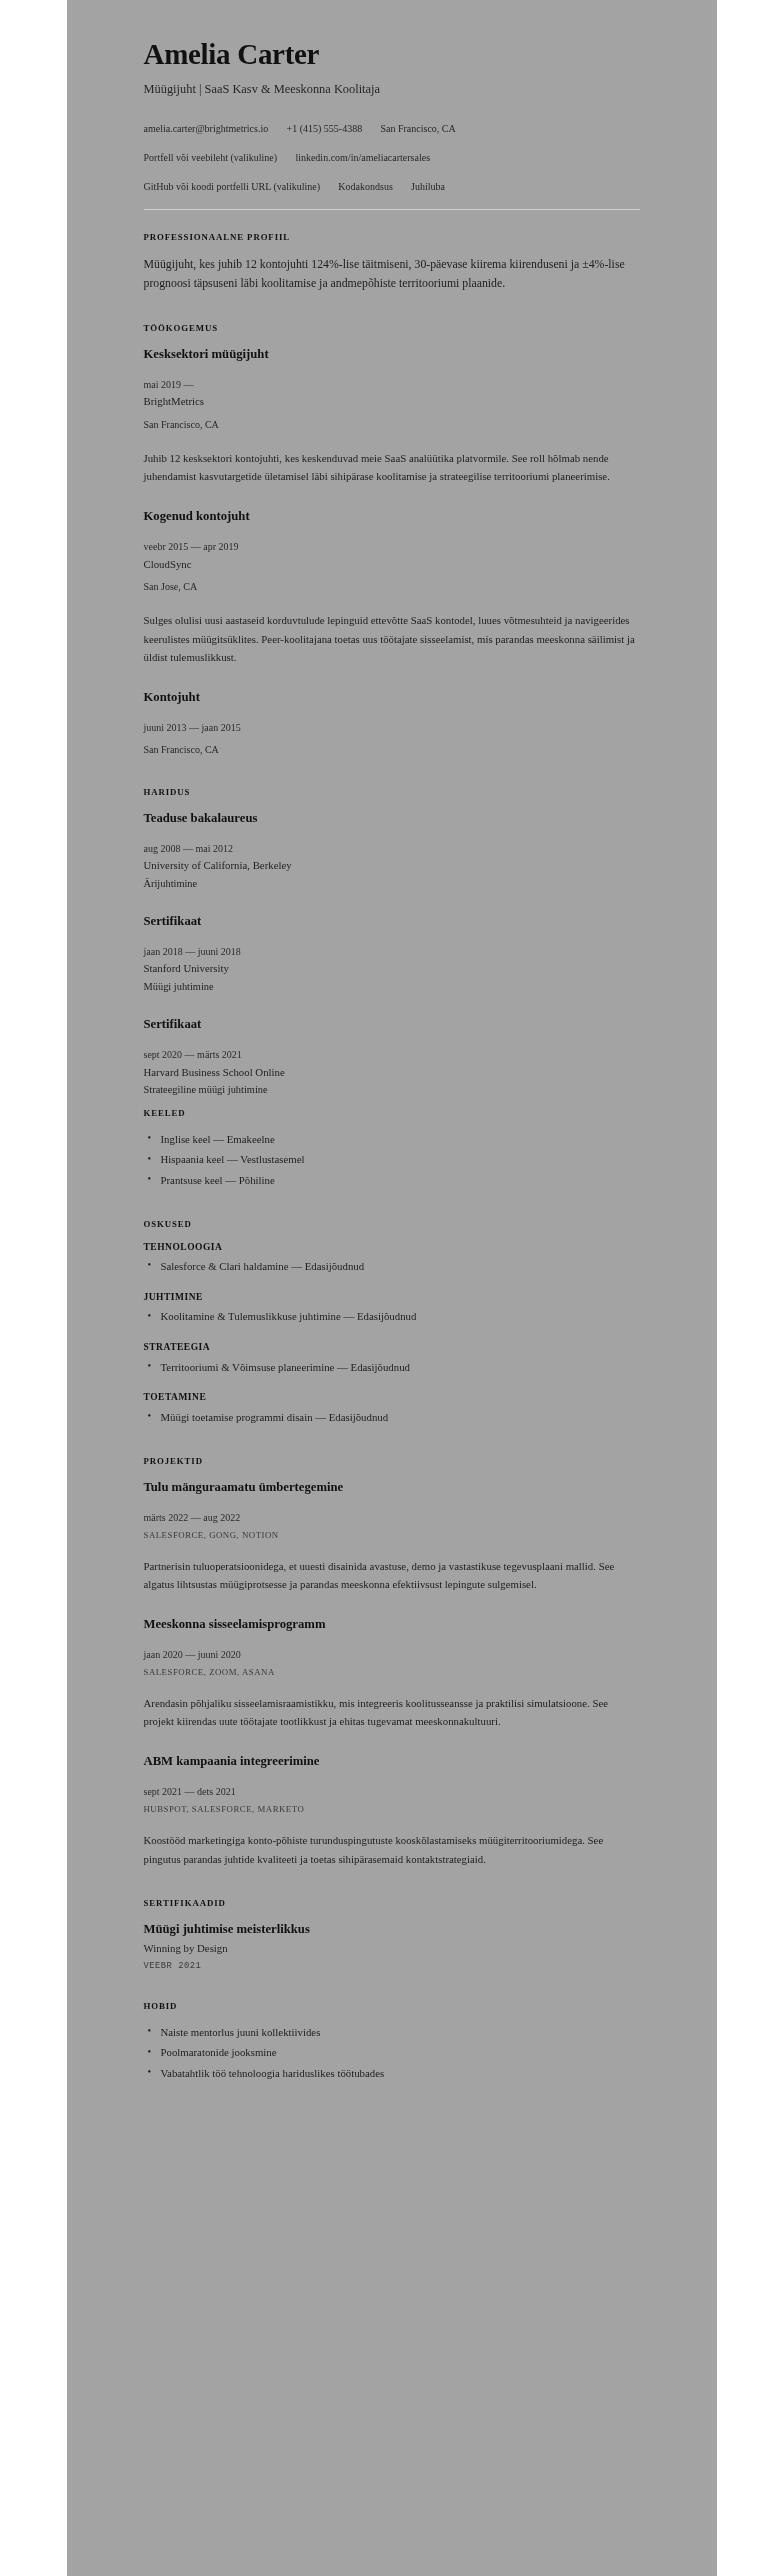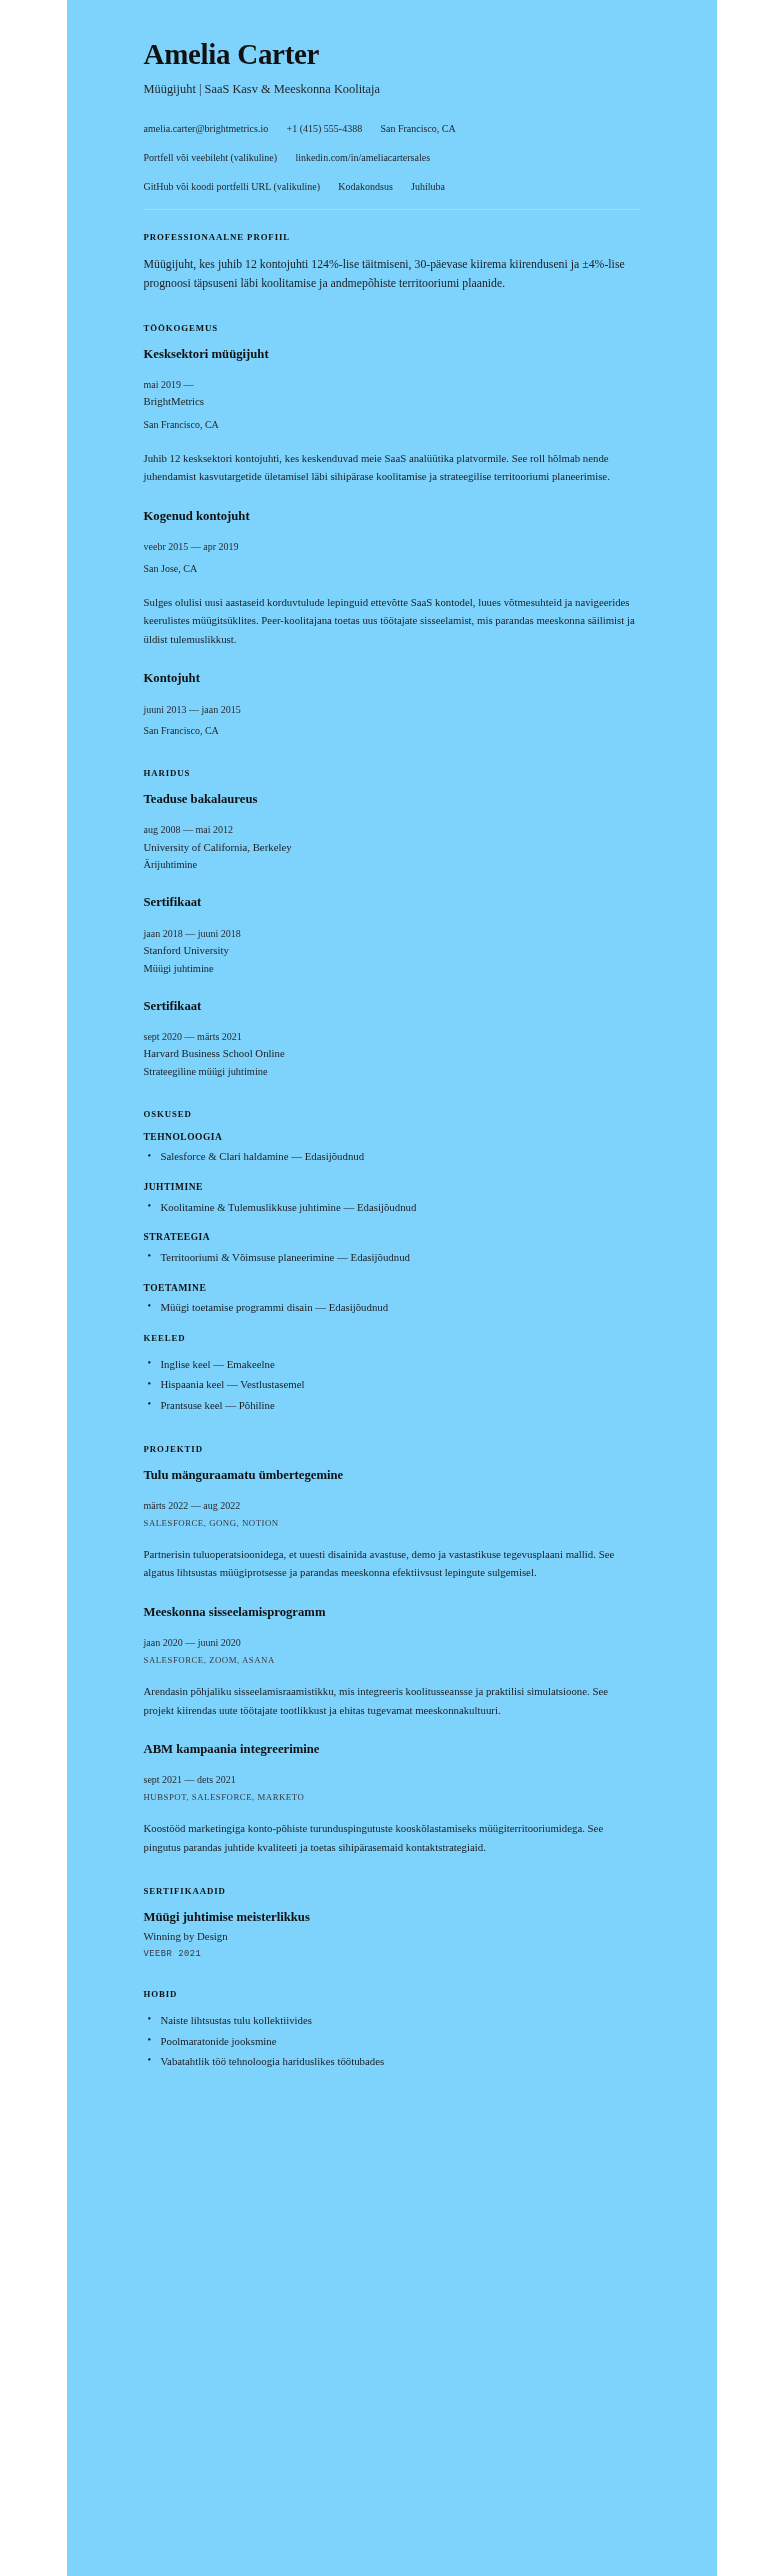--- a/index.html
+++ b/index.html
@@ -11,21 +11,21 @@
   body {
     font-family: "Liberation Serif", "DejaVu Serif", serif;
     color: #1a1a1a;
     -webkit-font-smoothing: antialiased;
   }
   .page {
     width: 650px;
     min-height: 2576px;
     box-sizing: border-box;
     margin: 0 auto;
-    background: #7dd3fc;
+    background: #a3a3a3;
     padding: 39px 77px 26px 77px;
   }
 
   
   .name {
     font-size: 29px;
     font-weight: 700;
     letter-spacing: -0.3px;
     line-height: 1.05;
     margin: 0 0 11.8px 0;
@@ -223,20 +223,21 @@
       <div class="entry-org">BrightMetrics</div>
       <div class="entry-meta">San Francisco, CA</div>
       <p class="entry-body">Juhib 12 kesksektori kontojuhti, kes keskenduvad meie SaaS analüütika platvormile. See roll hõlmab nende juhendamist kasvutargetide ületamisel läbi sihipärase koolitamise ja strateegilise territooriumi planeerimise.</p>
     </div>
 
     <div class="entry">
       <div class="entry-head">
         <h3 class="entry-title">Kogenud kontojuht</h3>
         <span class="entry-dates">veebr 2015 — apr 2019</span>
       </div>
+      <div class="entry-org">CloudSync</div>
       <div class="entry-meta">San Jose, CA</div>
       <p class="entry-body">Sulges olulisi uusi aastaseid korduvtulude lepinguid ettevõtte SaaS kontodel, luues võtmesuhteid ja navigeerides keerulistes müügitsüklites. Peer-koolitajana toetas uus töötajate sisseelamist, mis parandas meeskonna säilimist ja üldist tulemuslikkust.</p>
     </div>
 
     <div class="entry">
       <div class="entry-head">
         <h3 class="entry-title">Kontojuht</h3>
         <span class="entry-dates">juuni 2013 — jaan 2015</span>
       </div>
       <div class="entry-meta">San Francisco, CA</div>
@@ -264,65 +265,65 @@
       <div class="entry-sub">Müügi juhtimine</div>
     </div>
 
     <div class="entry">
       <div class="entry-head">
         <h3 class="entry-title">Sertifikaat</h3>
         <span class="entry-dates">sept 2020 — märts 2021</span>
       </div>
       <div class="entry-org">Harvard Business School Online</div>
       <div class="entry-sub">Strateegiline müügi juhtimine</div>
-    </div>
-  </section>
-
-  <section class="section">
-    <h2 class="section-title spaced-top">OSKUSED</h2>
-
-    <div class="skill-group">
-      <h3 class="skill-group-title">TEHNOLOOGIA</h3>
-      <ul class="bullets">
-        <li>Salesforce &amp; Clari haldamine — Edasijõudnud</li>
-      </ul>
-    </div>
-
-    <div class="skill-group">
-      <h3 class="skill-group-title">JUHTIMINE</h3>
-      <ul class="bullets">
-        <li>Koolitamine &amp; Tulemuslikkuse juhtimine — Edasijõudnud</li>
-      </ul>
-    </div>
-
-    <div class="skill-group">
-      <h3 class="skill-group-title">STRATEEGIA</h3>
-      <ul class="bullets">
-        <li>Territooriumi &amp; Võimsuse planeerimine — Edasijõudnud</li>
-      </ul>
-    </div>
-
-    <div class="skill-group">
-      <h3 class="skill-group-title">TOETAMINE</h3>
-      <ul class="bullets">
-        <li>Müügi toetamise programmi disain — Edasijõudnud</li>
-      </ul>
     </div>
   </section>
 
   <section class="section">
     <h2 class="section-title">KEELED</h2>
     <ul class="bullets tight">
       <li>Inglise keel — Emakeelne</li>
       <li>Hispaania keel — Vestlustasemel</li>
       <li>Prantsuse keel — Põhiline</li>
     </ul>
   </section>
 
   <section class="section">
+    <h2 class="section-title spaced-top">OSKUSED</h2>
+
+    <div class="skill-group">
+      <h3 class="skill-group-title">TEHNOLOOGIA</h3>
+      <ul class="bullets">
+        <li>Salesforce &amp; Clari haldamine — Edasijõudnud</li>
+      </ul>
+    </div>
+
+    <div class="skill-group">
+      <h3 class="skill-group-title">JUHTIMINE</h3>
+      <ul class="bullets">
+        <li>Koolitamine &amp; Tulemuslikkuse juhtimine — Edasijõudnud</li>
+      </ul>
+    </div>
+
+    <div class="skill-group">
+      <h3 class="skill-group-title">STRATEEGIA</h3>
+      <ul class="bullets">
+        <li>Territooriumi &amp; Võimsuse planeerimine — Edasijõudnud</li>
+      </ul>
+    </div>
+
+    <div class="skill-group">
+      <h3 class="skill-group-title">TOETAMINE</h3>
+      <ul class="bullets">
+        <li>Müügi toetamise programmi disain — Edasijõudnud</li>
+      </ul>
+    </div>
+  </section>
+
+  <section class="section">
     <h2 class="section-title spaced-top">PROJEKTID</h2>
 
     <div class="entry">
       <div class="entry-head">
         <h3 class="entry-title">Tulu mänguraamatu ümbertegemine</h3>
         <span class="entry-dates">märts 2022 — aug 2022</span>
       </div>
       <div class="entry-tags">SALESFORCE, GONG, NOTION</div>
       <p class="entry-body">Partnerisin tuluoperatsioonidega, et uuesti disainida avastuse, demo ja vastastikuse tegevusplaani mallid. See algatus lihtsustas müügiprotsesse ja parandas meeskonna efektiivsust lepingute sulgemisel.</p>
     </div>
@@ -352,20 +353,20 @@
     <div class="entry">
       <h3 class="entry-title">Müügi juhtimise meisterlikkus</h3>
       <div class="entry-org">Winning by Design</div>
       <div class="cert-date">VEEBR 2021</div>
     </div>
   </section>
 
   <section class="section">
     <h2 class="section-title spaced-top">HOBID</h2>
     <ul class="bullets tight">
-      <li>Naiste lihtsustas tulu kollektiivides</li>
+      <li>Naiste mentorlus juuni kollektiivides</li>
       <li>Poolmaratonide jooksmine</li>
       <li>Vabatahtlik töö tehnoloogia hariduslikes töötubades</li>
     </ul>
   </section>
 
 </div>
 
 
 </body></html>

